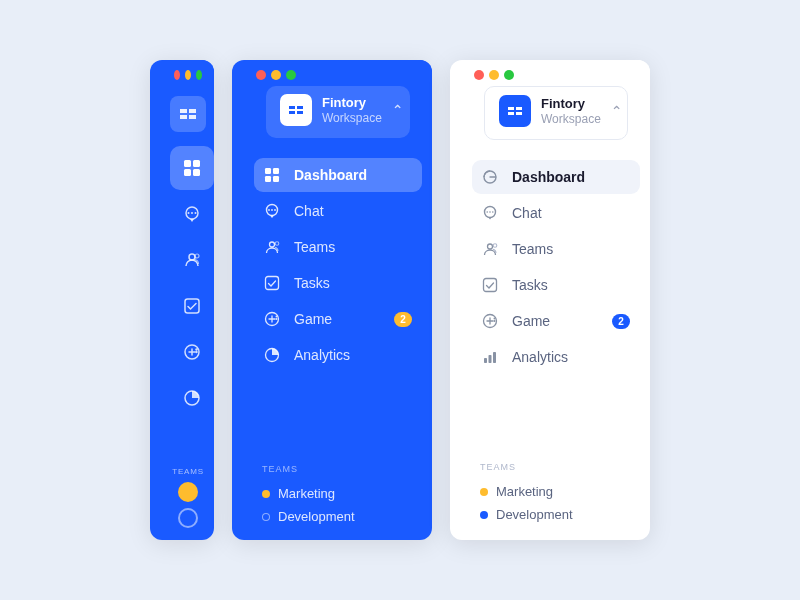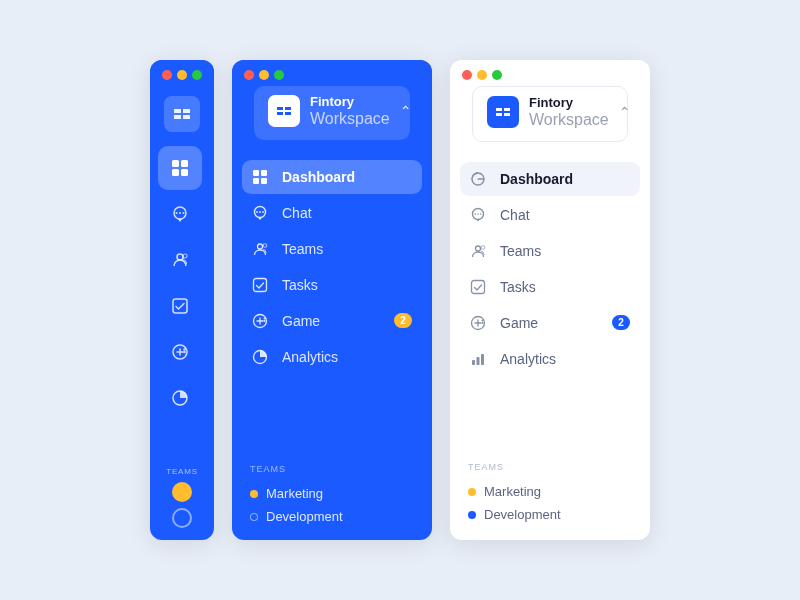--- a/index.html
+++ b/index.html
@@ -131,21 +131,21 @@
     .workspace-text {
       flex: 1;
     }
     .workspace-name {
       font-size: 13px;
       font-weight: 700;
       color: white;
       line-height: 1.2;
     }
     .workspace-sub {
-      font-size: 16px;
+      font-size: 12px;
       color: rgba(255,255,255,0.7);
     }
     .workspace-chevron {
       color: rgba(255,255,255,0.8);
       font-size: 14px;
     }
     .p2-nav {
       padding: 10px 10px 0;
       display: flex;
       flex-direction: column;
@@ -305,20 +305,21 @@
       padding: 4px 4px;
       color: #5a6480;
       font-size: 13px;
     }
     svg { display: block; }
 
     
     .panel1, .panel2, .panel3 {
       display: flex;
       flex-direction: column;
+      padding-left: 12px;
     }
     .panel1-nav-spacer { flex: 1; }
   </style>
 </head>
 <body>
 
 <div class="window panel1">
   <div class="traffic-lights">
     <div class="tl tl-red"></div>
     <div class="tl tl-yellow"></div>

